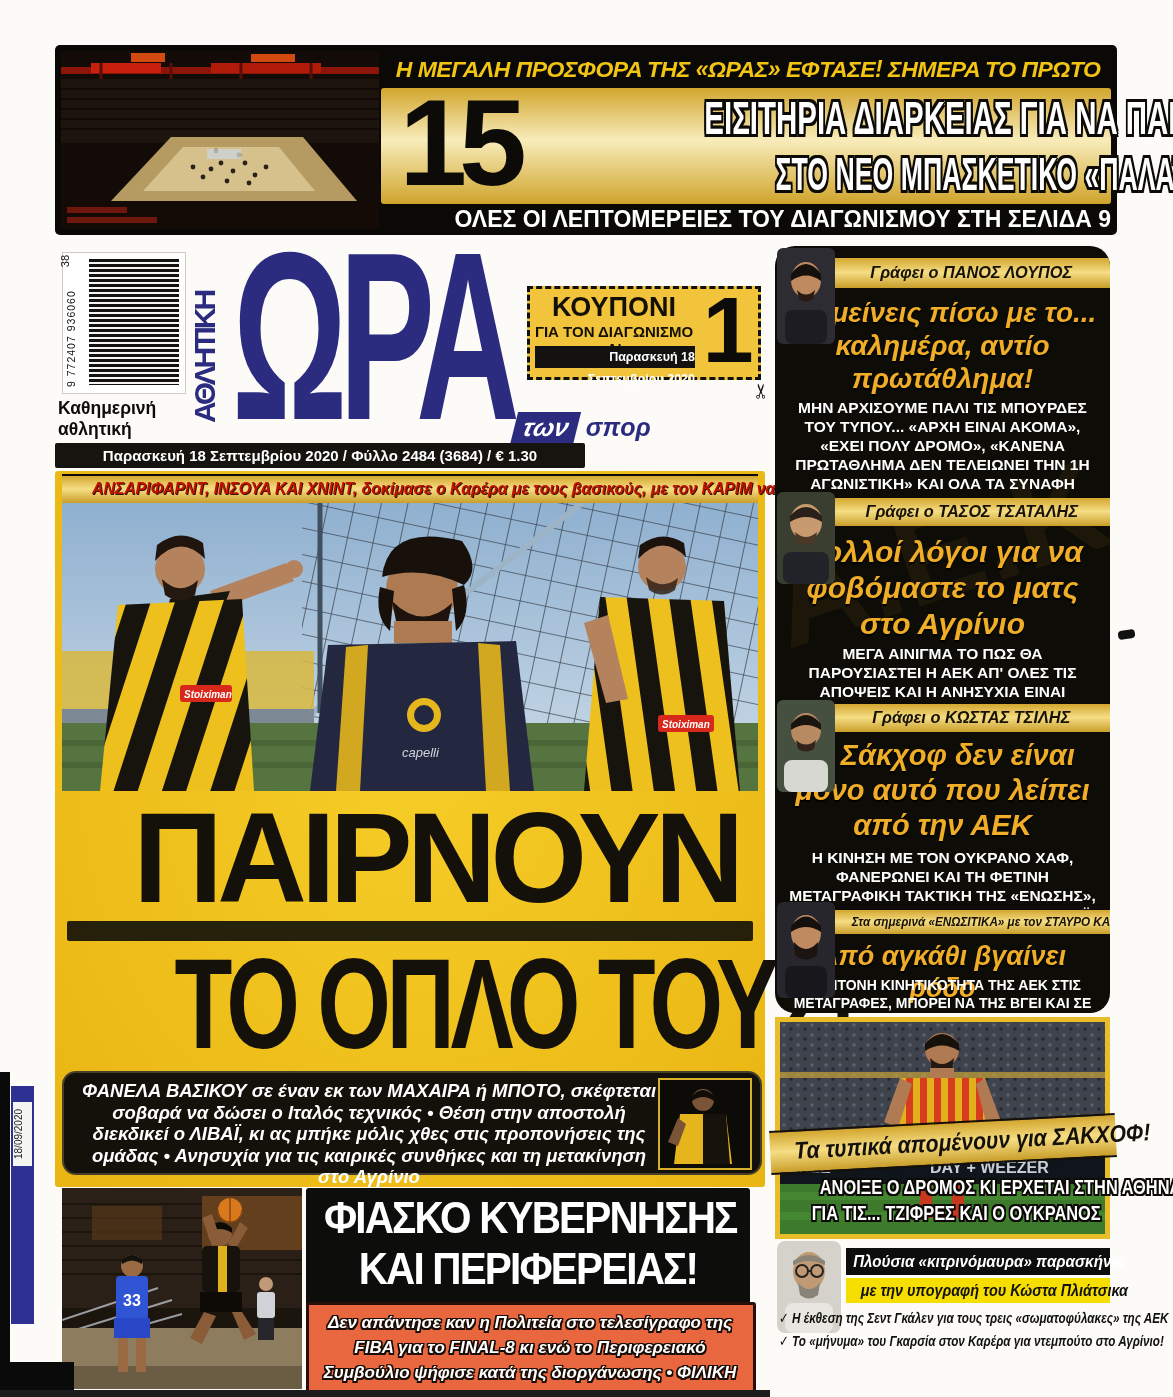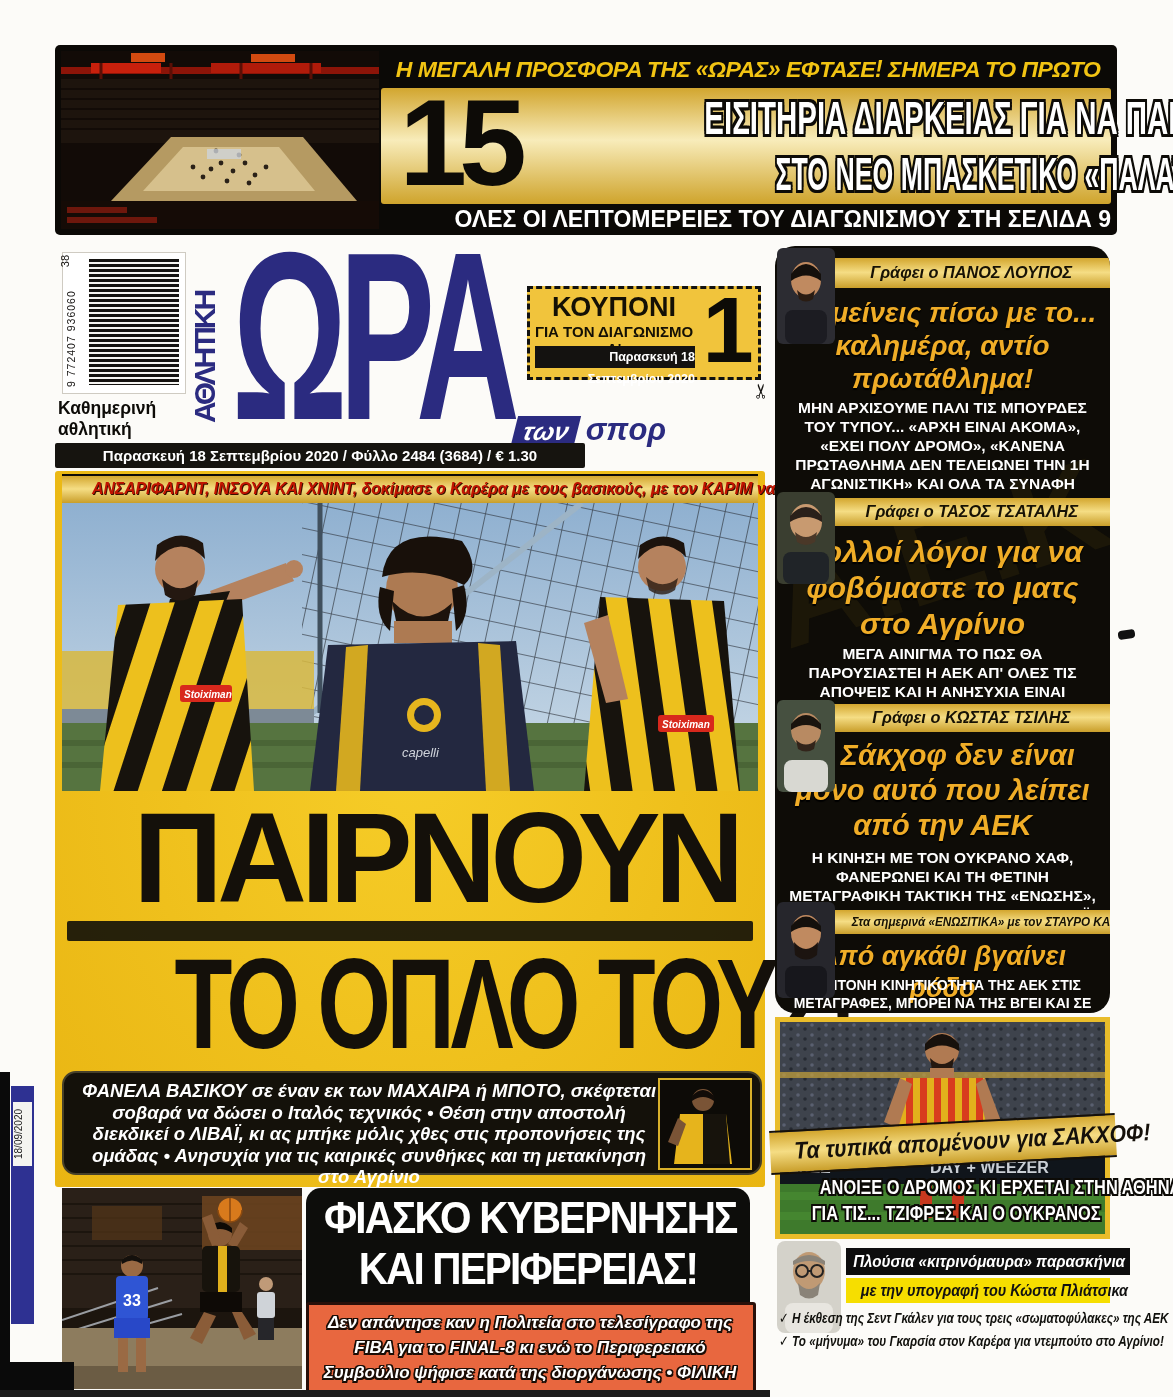--- a/index.html
+++ b/index.html
@@ -88,21 +88,21 @@
     <div class="abs" style="left:2px;top:4px;height:130px;writing-mode:vertical-rl;transform:rotate(180deg);font-size:10.5px;color:#141210;letter-spacing:1px;">9 772407 936060</div>
     <div class="abs" style="left:-4px;top:2px;font-size:11px;color:#141210;transform:rotate(-90deg);">38</div>
   </div>
   <div class="abs" style="left:58px;top:398px;width:128px;font-weight:900;font-size:17.5px;line-height:21px;color:#0d0b07;">Καθημερινή αθλητική εφημερίδα</div>
   <div class="abs" style="left:188px;top:248px;width:48px;height:218px;writing-mode:vertical-rl;transform:rotate(180deg);text-align:center;color:#2b2b80;font-weight:900;font-size:30px;letter-spacing:-3px;">ΑΘΛΗΤΙΚΗ</div>
   <div class="abs" style="left:232px;top:236px;width:300px;height:212px;overflow:visible;">
     <span class="sq sql" style="transform:scaleX(.60);font-size:240px;line-height:200px;font-weight:900;color:#2b2b80;letter-spacing:-14px;">ΩΡΑ</span>
   </div>
   <div class="abs" style="left:514px;top:412px;">
     <span style="display:inline-block;background:#2b2b80;color:#fff;font-style:italic;font-weight:900;font-size:25px;padding:1px 9px 3px;transform:skewX(-14deg);">των</span>
-    <span style="display:inline-block;color:#2b2b80;font-style:italic;font-weight:900;font-size:31px;margin-left:4px;">σπορ</span>
+    <span style="display:inline-block;color:#2b2b80;font-style:italic;font-weight:900;font-size:25px;margin-left:4px;">σπορ</span>
   </div>
 
   <div class="abs" style="left:527px;top:286px;width:228px;height:88px;background:#f1c43c;border:3px dashed #111;">
     <div class="abs" style="left:0;top:3px;width:168px;text-align:center;font-weight:900;font-size:27px;color:#141005;">ΚΟΥΠΟΝΙ</div>
     <div class="abs" style="left:0;top:34px;width:168px;text-align:center;font-weight:900;font-size:15px;color:#141005;">ΓΙΑ ΤΟΝ ΔΙΑΓΩΝΙΣΜΟ Α'</div>
     <div class="abs" style="left:5px;top:57px;width:160px;height:22px;background:#141210;color:#fff;font-weight:700;font-size:12.5px;line-height:22px;text-align:right;">Παρασκευή 18 Σεπτεμβρίου 2020</div>
     <div class="abs" style="right:0px;top:-6px;width:60px;font-size:92px;line-height:94px;font-weight:900;color:#0d0b07;text-align:center;">1</div>
     <div class="abs" style="right:-12px;bottom:-26px;font-size:20px;color:#141210;transform:rotate(-90deg);">✂</div>
   </div>
 
@@ -245,21 +245,21 @@
       <polygon points="142,124 128,150 140,156 154,128" fill="#8a5c38"></polygon>
       <polygon points="170,124 182,152 194,146 180,124" fill="#8a5c38"></polygon>
     </g>
 
     <g>
       <circle cx="204" cy="96" r="7" fill="#c09a78"></circle>
       <rect x="195" y="104" width="18" height="26" rx="3" fill="#cfd3d8"></rect>
       <rect x="196" y="130" width="16" height="22" fill="#26262a"></rect>
     </g>
   </svg>
-  <div class="abs" style="left:306px;top:1188px;width:444px;height:142px;background:#0d0d0b;border-radius:15px;">
+  <div class="abs" style="left:306px;top:1188px;width:444px;height:142px;background:#0d0d0b;border-radius:3px;">
     <div class="abs" style="left:0;top:4px;width:444px;height:50px;line-height:52px;text-align:center;">
       <span class="sq" style="font-size:44px;font-weight:900;color:#fff;letter-spacing:-2px;transform:scaleX(.92);">ΦΙΑΣΚΟ ΚΥΒΕΡΝΗΣΗΣ</span>
     </div>
     <div class="abs" style="left:0;top:55px;width:444px;height:50px;line-height:52px;text-align:center;">
       <span class="sq" style="font-size:44px;font-weight:900;color:#fff;letter-spacing:-2px;transform:scaleX(.92);">ΚΑΙ ΠΕΡΙΦΕΡΕΙΑΣ!</span>
     </div>
   </div>
   <div class="abs" style="left:306px;top:1302px;width:444px;height:88px;background:#e8673f;border:3px solid #28100a;border-radius:3px;">
     <div class="abs out1" style="left:8px;top:5px;width:426px;font-style:italic;font-weight:800;font-size:17px;line-height:25px;text-align:center;">Δεν απάντησε καν η Πολιτεία στο τελεσίγραφο της FIBA για το FINAL-8 κι ενώ το Περιφερειακό Συμβούλιο ψήφισε κατά της διοργάνωσης • ΦΙΛΙΚΗ ΝΙΚΗ ΤΗΣ ΑΕΚ ΕΠΙ ΤΟΥ ΙΩΝΙΚΟΥ (87-84)</div>
   </div>
@@ -366,21 +366,21 @@
   <svg class="abs" style="left:777px;top:1241px;" width="64" height="92" viewBox="0 0 64 92">
     <rect width="64" height="92" rx="8" fill="#d4d2ca"></rect>
     <ellipse cx="32" cy="30" rx="16" ry="19" fill="#c09a74"></ellipse>
     <path d="M16,20 q16,-12 32,0 l0,4 q-16,-8 -32,0z" fill="#8a8378"></path>
     <circle cx="25" cy="30" r="6" fill="none" stroke="#222" stroke-width="2"></circle>
     <circle cx="40" cy="30" r="6" fill="none" stroke="#222" stroke-width="2"></circle>
     <line x1="31" y1="30" x2="34" y2="30" stroke="#222" stroke-width="2"></line>
     <path d="M21,42 q11,12 22,0 l-2,12 q-9,7 -18,0z" fill="#8a8378"></path>
     <rect x="8" y="62" width="48" height="30" rx="8" fill="#e8e6e0"></rect>
   </svg>
-  <div class="abs" style="left:846px;top:1248px;width:284px;height:27px;line-height:27px;background:#0d0d0d;text-align:center;">
+  <div class="abs" style="left:846px;top:1248px;width:264px;height:27px;line-height:27px;background:#0d0d0d;text-align:center;">
     <span class="sq" style="transform:scaleX(.95);color:#fff;font-style:italic;font-weight:800;font-size:16px;">Πλούσια «κιτρινόμαυρα» παρασκήνια</span>
   </div>
   <div class="abs" style="left:846px;top:1278px;width:264px;height:25px;line-height:25px;background:#f6de00;text-align:center;">
     <span class="sq" style="transform:scaleX(.9);color:#111;font-style:italic;font-weight:900;font-size:16px;">με την υπογραφή του Κώστα Πλιάτσικα</span>
   </div>
   <div class="abs" style="left:779px;top:1306px;width:345px;">
     <div style="height:23px;line-height:23px;">
       <span class="sq sql" style="transform:scaleX(.78);font-style:italic;font-weight:800;font-size:15px;color:#10100c;"><span>✓</span> <span>Η έκθεση της Σεντ Γκάλεν για τους τρεις «σωματοφύλακες» της ΑΕΚ</span></span>
     </div>
     <div style="height:23px;line-height:23px;">

